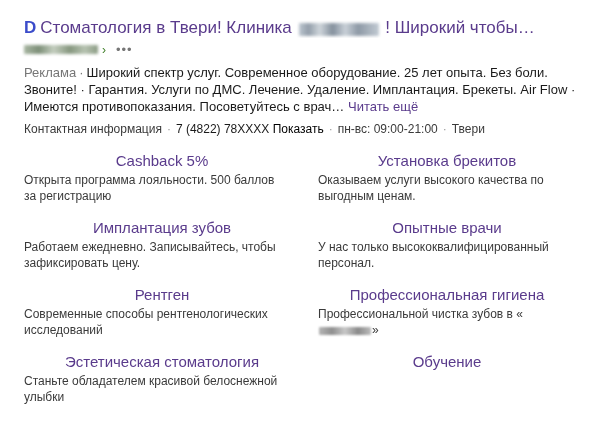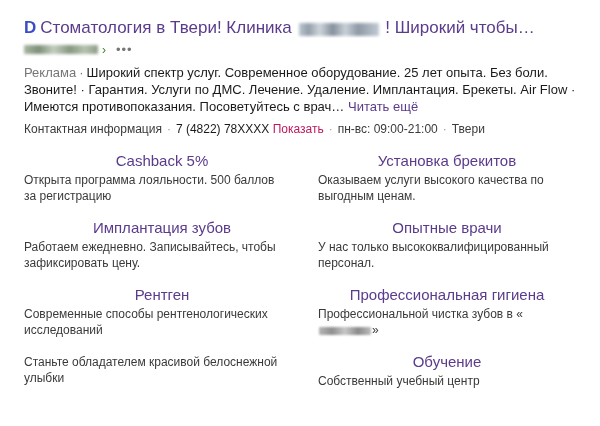--- a/index.html
+++ b/index.html
@@ -116,21 +116,21 @@
     font-size: 12px;
     line-height: 16px;
     color: #3a3a3a;
   }
   .contacts-row .sep {
     color: #9a9a9a;
     margin: 0 5px;
   }
   .contacts-label { color: #3a3a3a; }
   .phone { color: #1a1a1a; }
-  .show-link { color: #be185d; cursor: pointer; }
+  .show-link { color: #000000; cursor: pointer; }
   .hours { color: #3a3a3a; }
   .city { color: #3a3a3a; }
 
   
   .sitelinks {
     margin-top: 14px;
     display: grid;
     grid-template-columns: 276px 1fr;
     column-gap: 18px;
     row-gap: 14px;
@@ -222,22 +222,22 @@
 
     <div>
       <a class="sl-title">Профессиональная гигиена</a>
       <div class="sl-desc">
         <span>Профессиональной чистка зубов в</span>
         <span>«</span><span class="inline-blur"></span><span>»</span>
       </div>
     </div>
 
     <div>
+      <a class="sl-title">Эстетическая стоматология</a>
       <div class="sl-desc">Станьте обладателем красивой белоснежной улыбки</div>
     </div>
 
     <div>
       <a class="sl-title">Обучение</a>
-      <div class="sl-desc">Собственный учебный центр</div>
     </div>
 
   </div>
 </div>
 
 </body></html>

